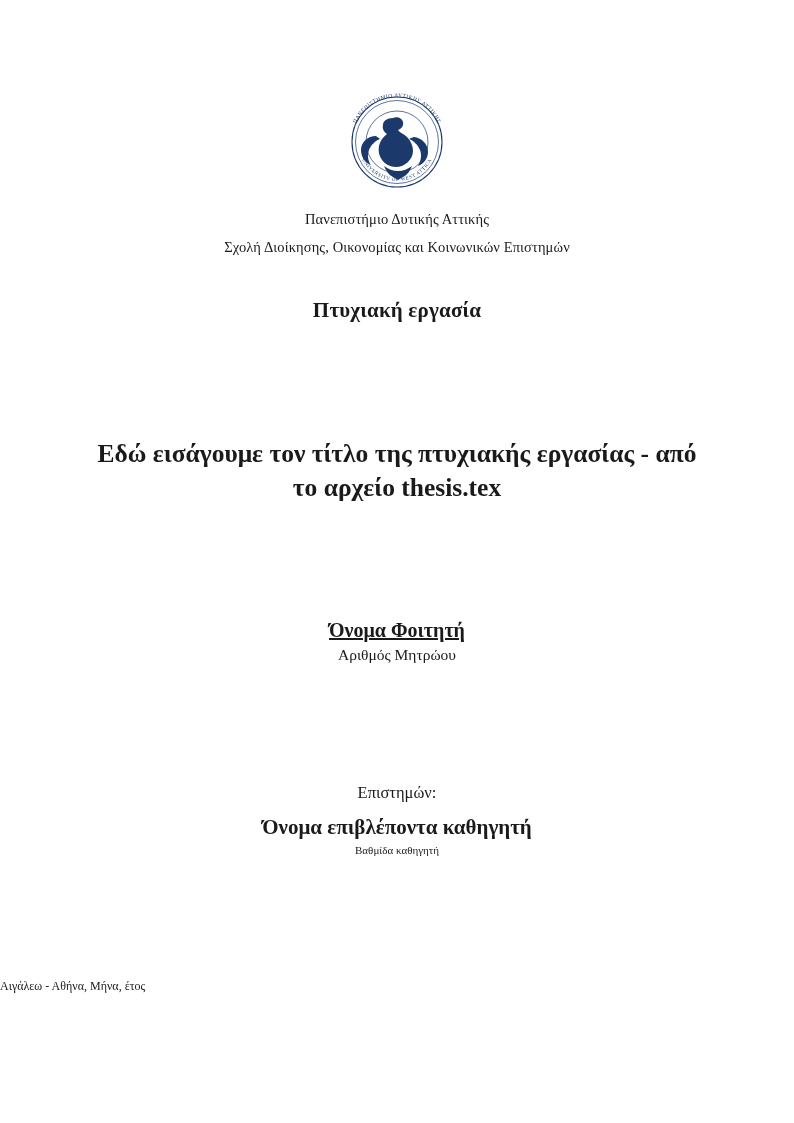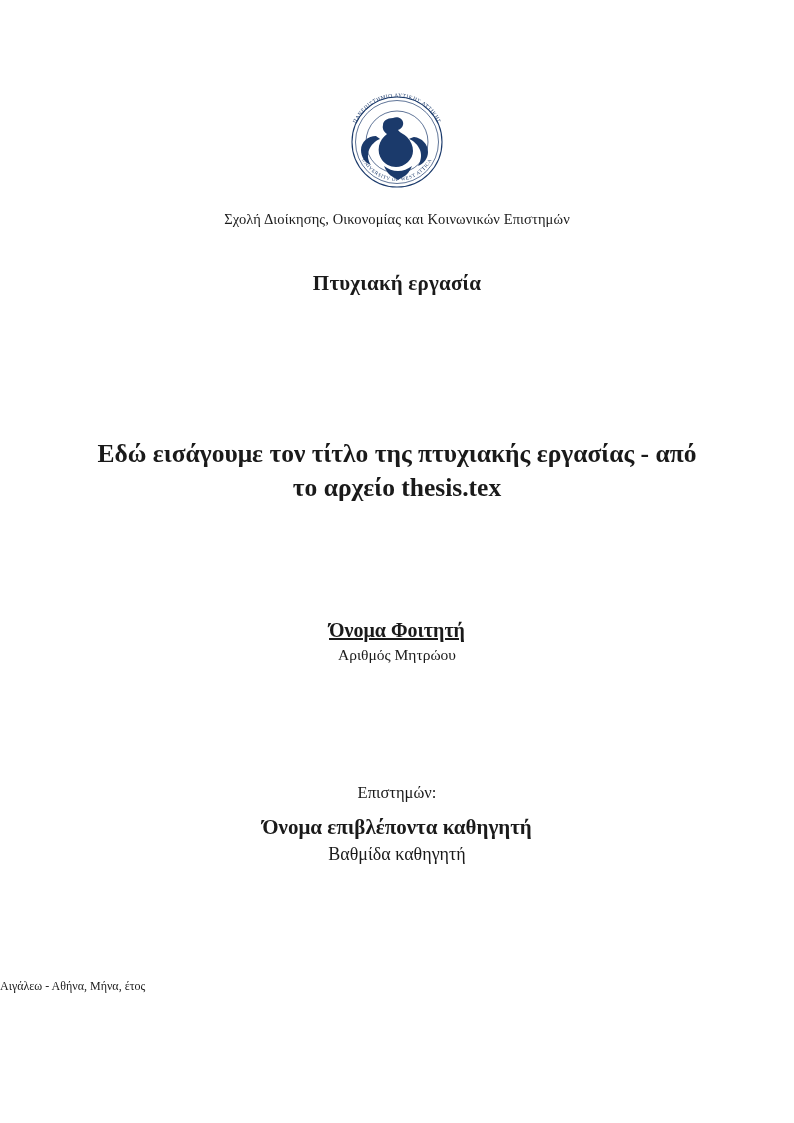--- a/index.html
+++ b/index.html
@@ -102,21 +102,21 @@
   .supervisor-label {
     font-size: 16.5px;
     margin: 0 0 12px 0;
   }
   .supervisor-name {
     font-size: 21px;
     font-weight: bold;
     margin: 0;
   }
   .supervisor-rank {
-    font-size: 18px;
+    font-size: 11px;
     margin: 4px 0 0 0;
   }
 
   
   .placedate {
     position: absolute;
     top: 979px;
     left: 0;
     right: 0;
     font-size: 12px;
@@ -150,20 +150,21 @@
           <path d="M57 36 c4 -2 9 0 10 4 c1 4 -2 7 -5 8 c2 3 6 4 9 7 c4 4 6 9 6 14 c0 4 -2 8 -5 11 c-3 3 -8 5 -12 5 c-6 0 -11 -3 -14 -7 c-3 -4 -4 -9 -3 -14 c1 -5 4 -9 8 -12 c-3 -2 -5 -5 -4 -9 c0 -4 4 -7 10 -7 z"></path>
           <path d="M44 57 c-5 2 -9 6 -11 11 c-2 5 -1 11 2 15 c-6 -2 -10 -8 -10 -15 c0 -8 7 -14 15 -14 c1 1 3 2 4 3 z"></path>
           <path d="M78 55 c8 1 14 7 14 15 c0 6 -4 12 -10 14 c3 -5 4 -11 2 -16 c-2 -5 -6 -9 -11 -11 c2 -1 4 -2 5 -2 z"></path>
           <path d="M48 84 c4 3 9 5 14 5 c5 0 10 -2 14 -5 c-2 5 -5 9 -9 11 l-5 3 l-5 -3 c-4 -2 -7 -6 -9 -11 z"></path>
         </g>
       </svg>
     </div>
   </div>
 
   <div class="institution">
+    <p class="line">Πανεπιστήμιο Δυτικής Αττικής</p>
     <p class="line">Σχολή Διοίκησης, Οικονομίας και Κοινωνικών Επιστημών</p>
   </div>
 
   <div class="doctype">Πτυχιακή εργασία</div>
 
   <h1 class="title">Εδώ εισάγουμε τον τίτλο της πτυχιακής εργασίας - από το αρχείο thesis.tex</h1>
 
   <div class="author-block">
     <p class="author-name">Όνομα Φοιτητή</p>
     <p class="author-id">Αριθμός Μητρώου</p>

